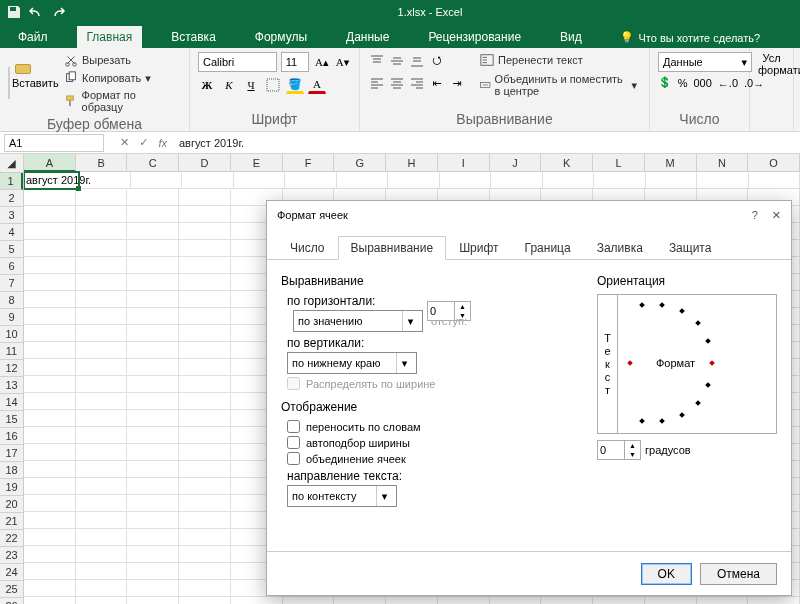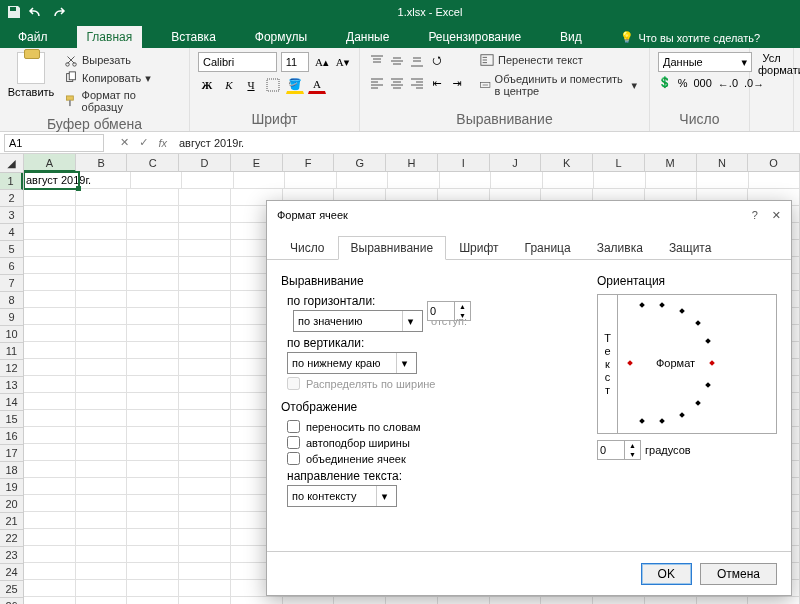--- a/index.html
+++ b/index.html
@@ -7,21 +7,21 @@
 .titlebar{height:24px;background:#0b6a3e;display:flex;align-items:center;color:#fff;padding:0 6px;}
 .titlebar .qat{display:flex;gap:6px;align-items:center;}
 .qat-item{width:16px;height:16px;display:flex;align-items:center;justify-content:center;}
 .titlebar .center{flex:1;text-align:center;font-size:11px;}
 .tabs{height:24px;background:#0b6a3e;display:flex;align-items:flex-end;padding-left:8px;gap:19px;color:#fff;}
 .tab{padding:4px 10px;cursor:pointer;font-size:12px;}
 .tab.active{background:#f3f3f3;color:#1a6f3b;}
 .ribbon{height:84px;background:#f3f3f3;border-bottom:1px solid #d4d4d4;display:flex;}
 .group{border-right:1px solid #e0e0e0;padding:4px 8px;display:flex;flex-direction:column;justify-content:space-between;position:relative;}
 .group-label{text-align:center;color:#666;font-size:14px;margin-top:2px;}
-.paste-block{display:flex;flex-direction:column;align-items:center;gap:2px;width:46px;}
+.paste-block{display:flex;flex-direction:row;align-items:center;gap:2px;width:46px;}
 .paste-icon{width:28px;height:32px;background:#fff;border:1px solid #ccc;position:relative;}
 .paste-icon::before{content:"";position:absolute;top:-4px;left:6px;width:14px;height:8px;background:#e6c55c;border:1px solid #b89a3a;border-radius:2px;}
 .clip-col{display:flex;flex-direction:column;gap:2px;}
 .rbtn{display:flex;align-items:center;gap:4px;padding:1px 4px;color:#333;}
 .rbtn svg{width:14px;height:14px;}
 .font-row{display:flex;align-items:center;gap:4px;}
 .font-select{height:20px;border:1px solid #adadad;background:#fff;padding:0 4px;display:flex;align-items:center;}
 .font-btn{width:18px;height:18px;border:1px solid transparent;display:flex;align-items:center;justify-content:center;font-family:"Times New Roman",serif;}
 .font-btn.b{font-weight:bold;}
 .font-btn.i{font-style:italic;}

